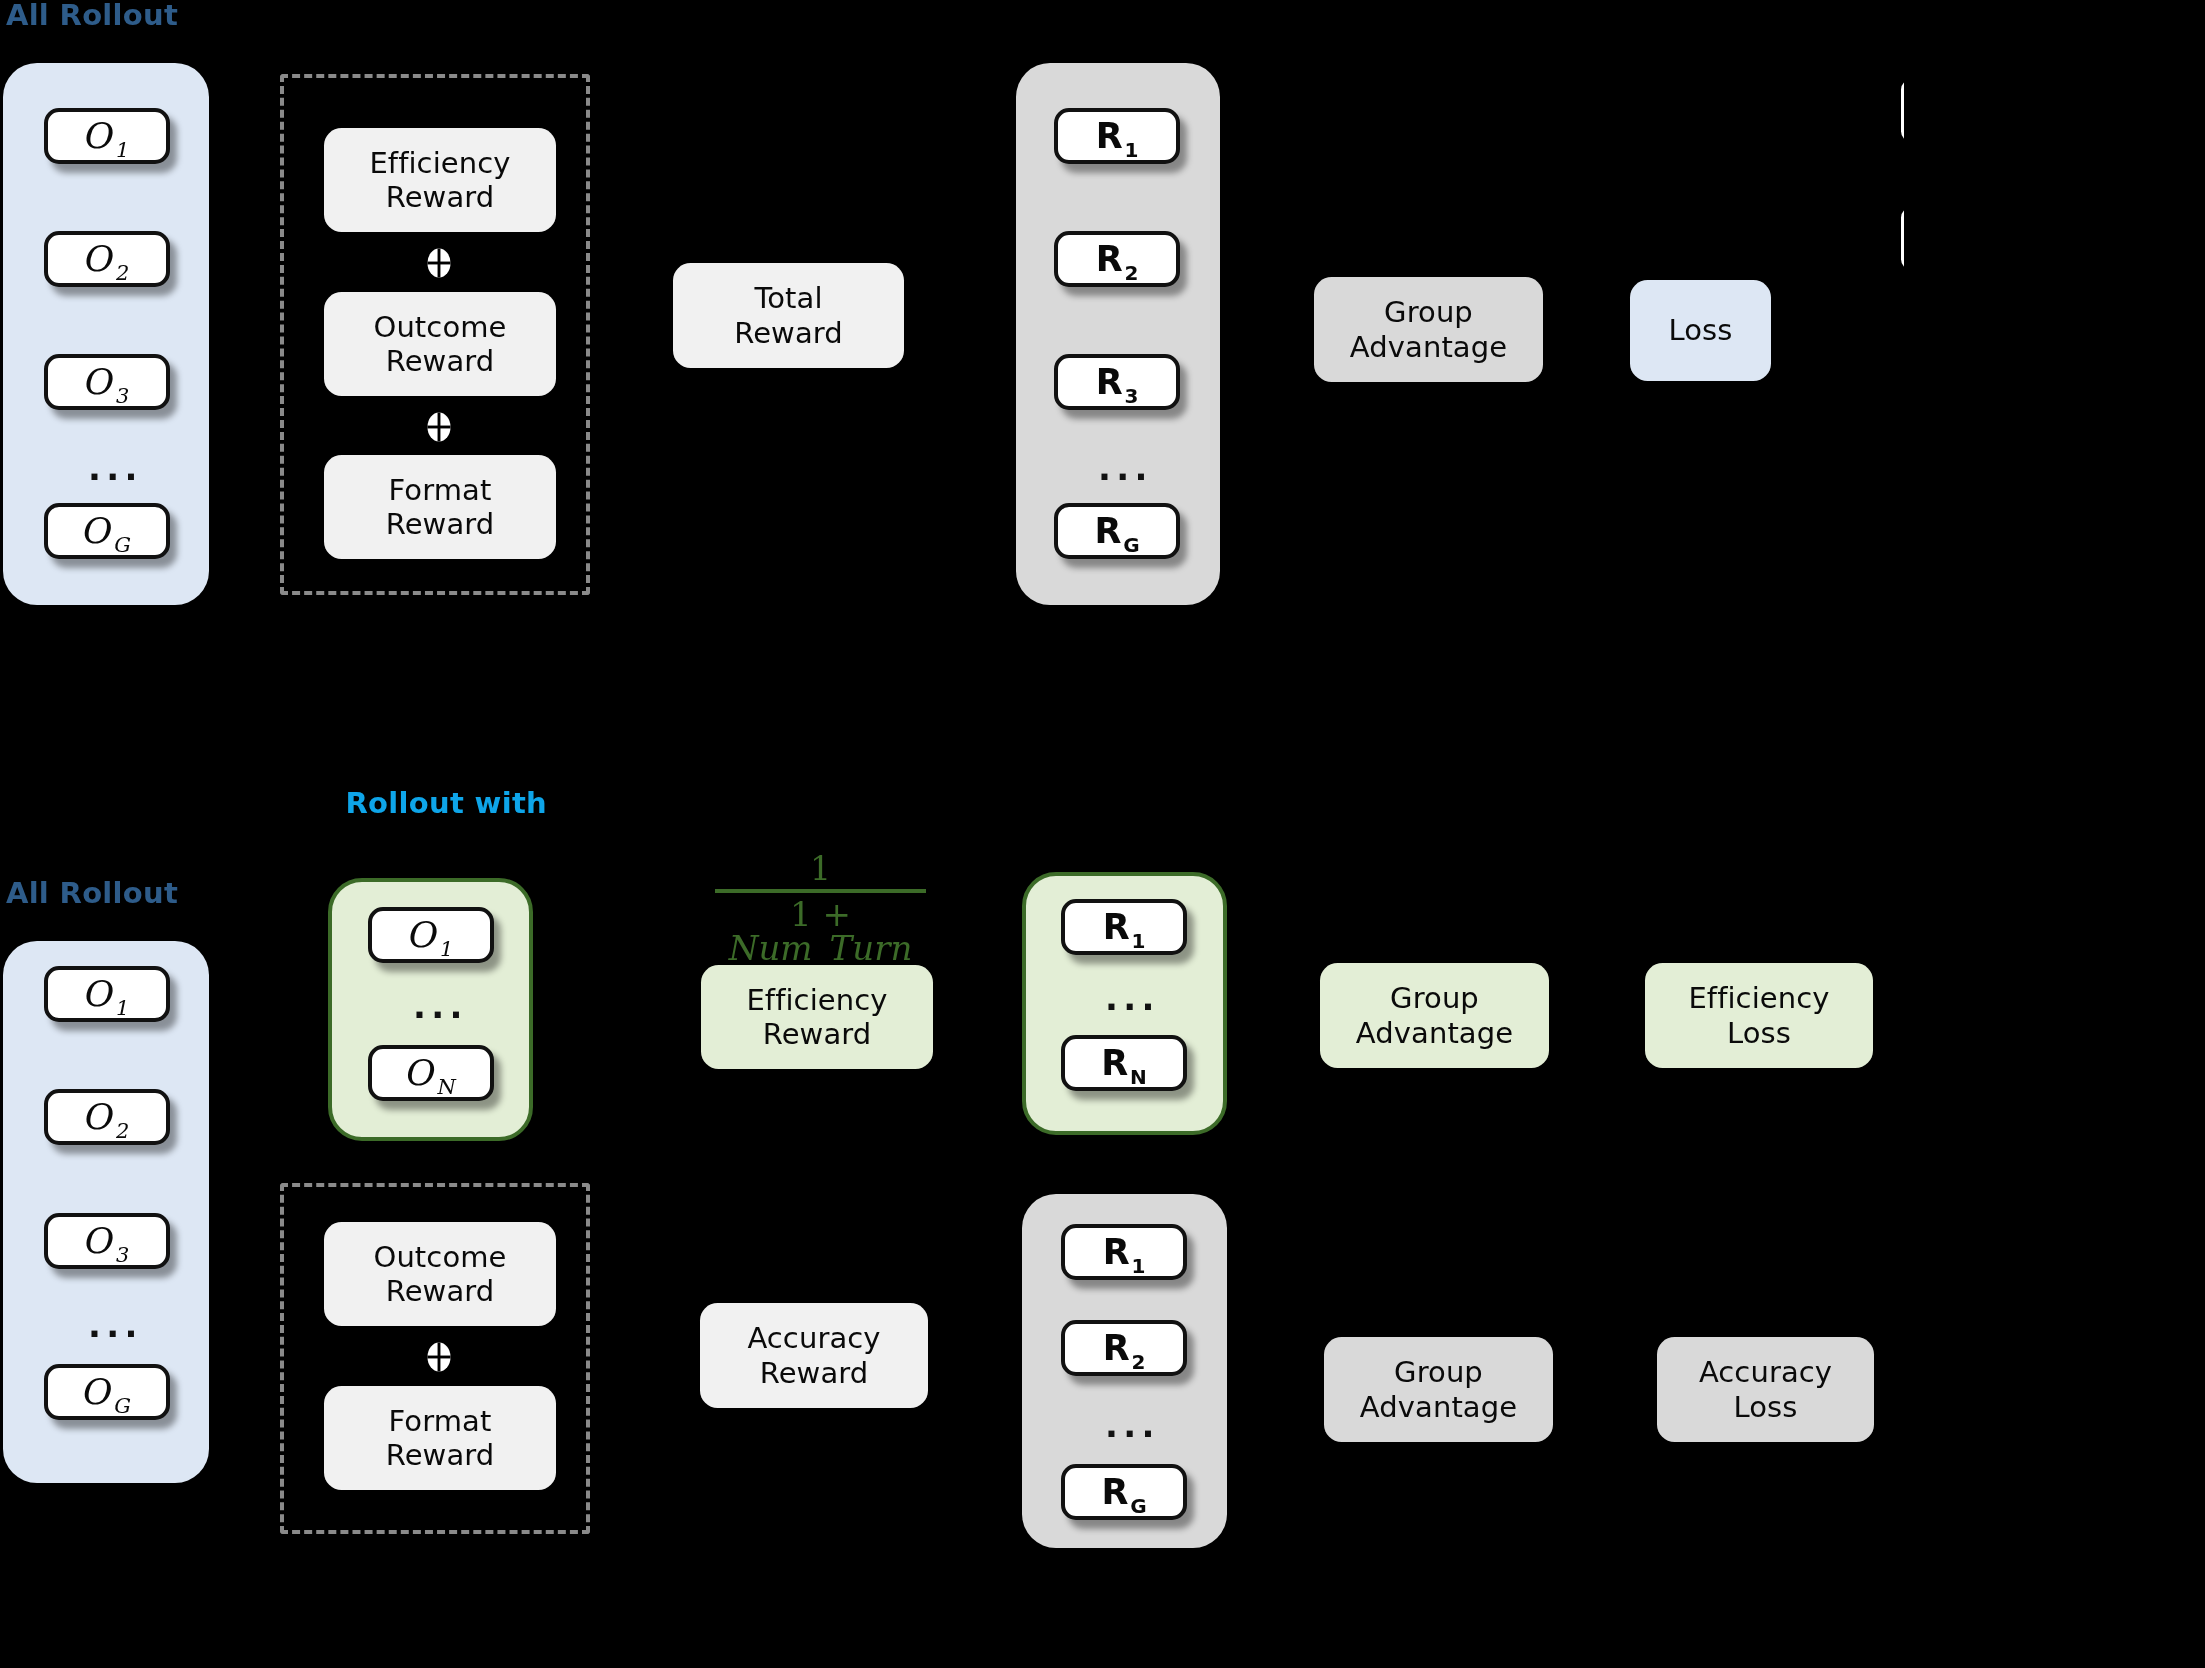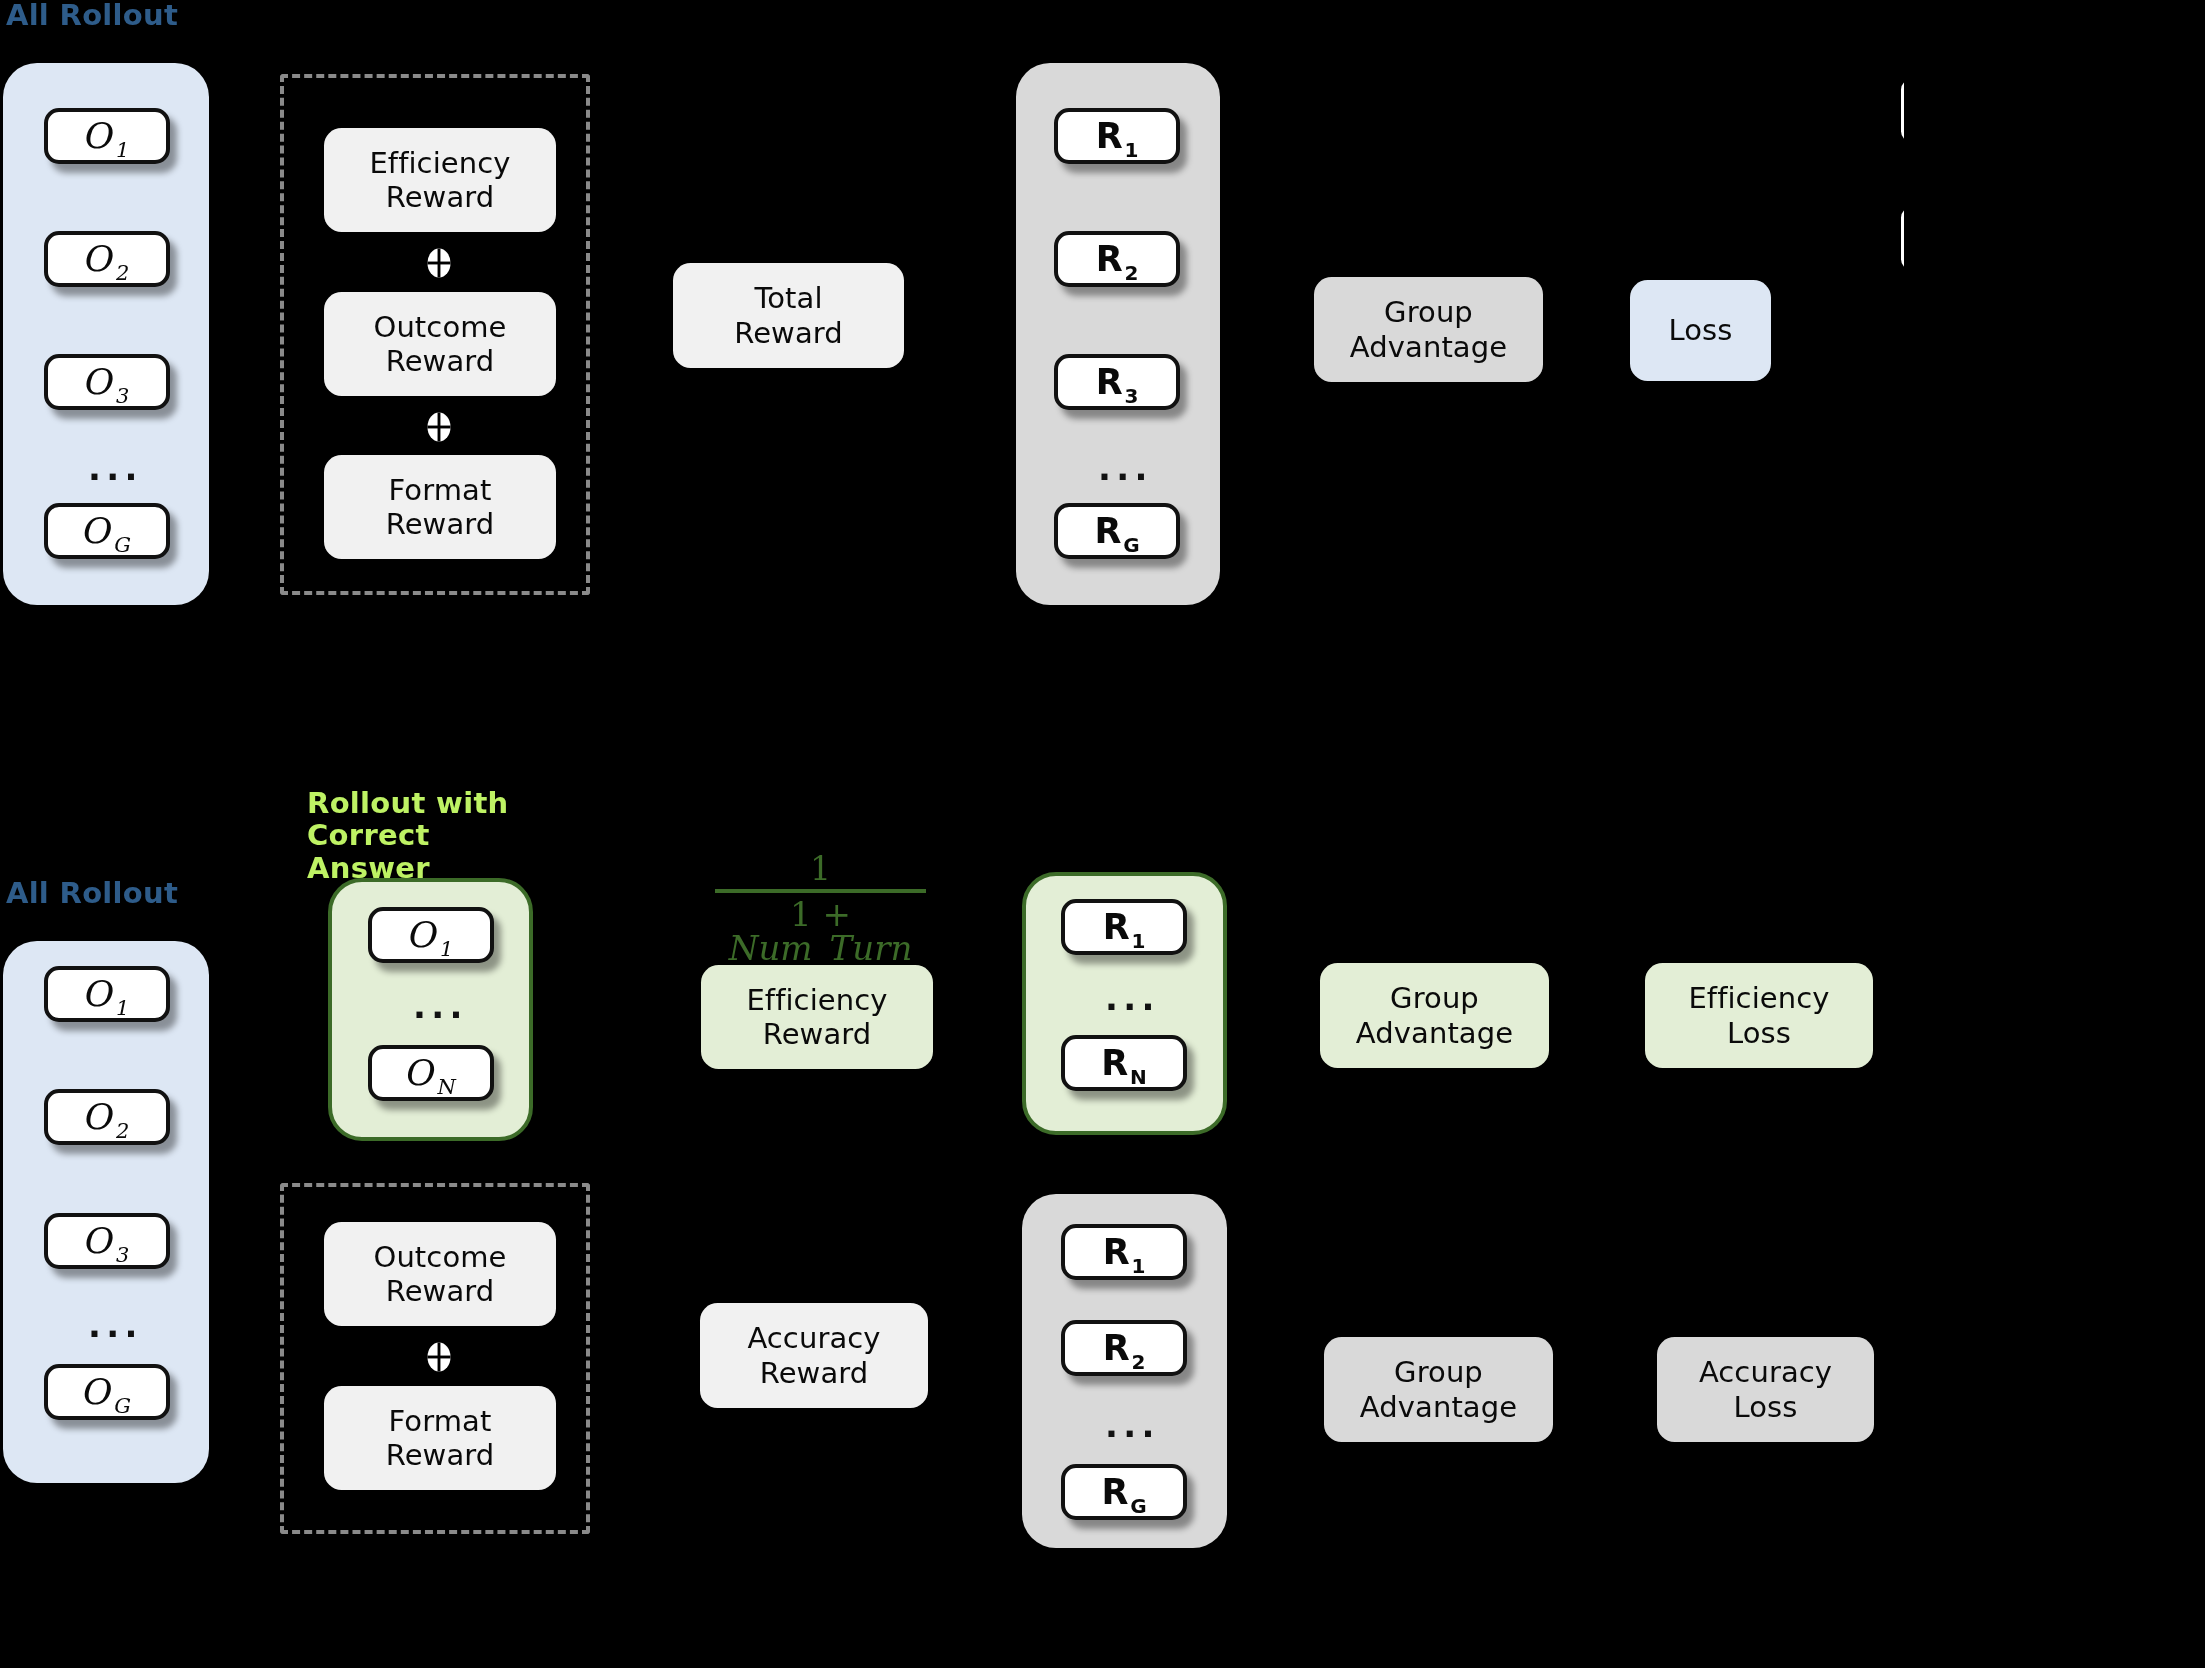--- a/index.html
+++ b/index.html
@@ -115,21 +115,21 @@
   
   .caption{
     position:absolute;
     font-family:"DejaVu Sans","Liberation Sans",sans-serif;
     font-weight:700;
     font-size:29px;
     line-height:1.12;
     letter-spacing:0.3px;
   }
   .cap-blue{color:#2e5c8a;}
-  .cap-green{color:#bef264;text-align:left;}
+  .cap-green{color:#0ea5e9;text-align:right;}
 
   
   .fraction{
     position:absolute;
     color:#3c6b28;
     font-family:"DejaVu Serif","Liberation Serif",serif;
     text-align:center;
     line-height:1;
   }
   .fraction .num{font-size:33px;display:block;padding-bottom:3.5px;}
@@ -286,21 +286,20 @@
   <div class="dots" style="left:88px;top:1308px;">...</div>
   <div class="chip" style="left:44px;top:1364px;width:126px;height:56px;">
     <span class="sym">
         <span class="base">O</span>
         <span class="sub">G</span>
       </span>
   </div>
 
   <div class="cap-green caption" style="left:307px;top:787px;width:240px;">
     <div>Rollout with</div>
-    <div>Correct Answer</div>
   </div>
 
   <div class="panel panel-green" style="left:328px;top:878px;width:205px;height:263px;"></div>
 
   <div class="chip" style="left:368px;top:907px;width:126px;height:56px;">
     <span class="sym">
         <span class="base">O</span>
         <span class="sub">1</span>
       </span>
   </div>

